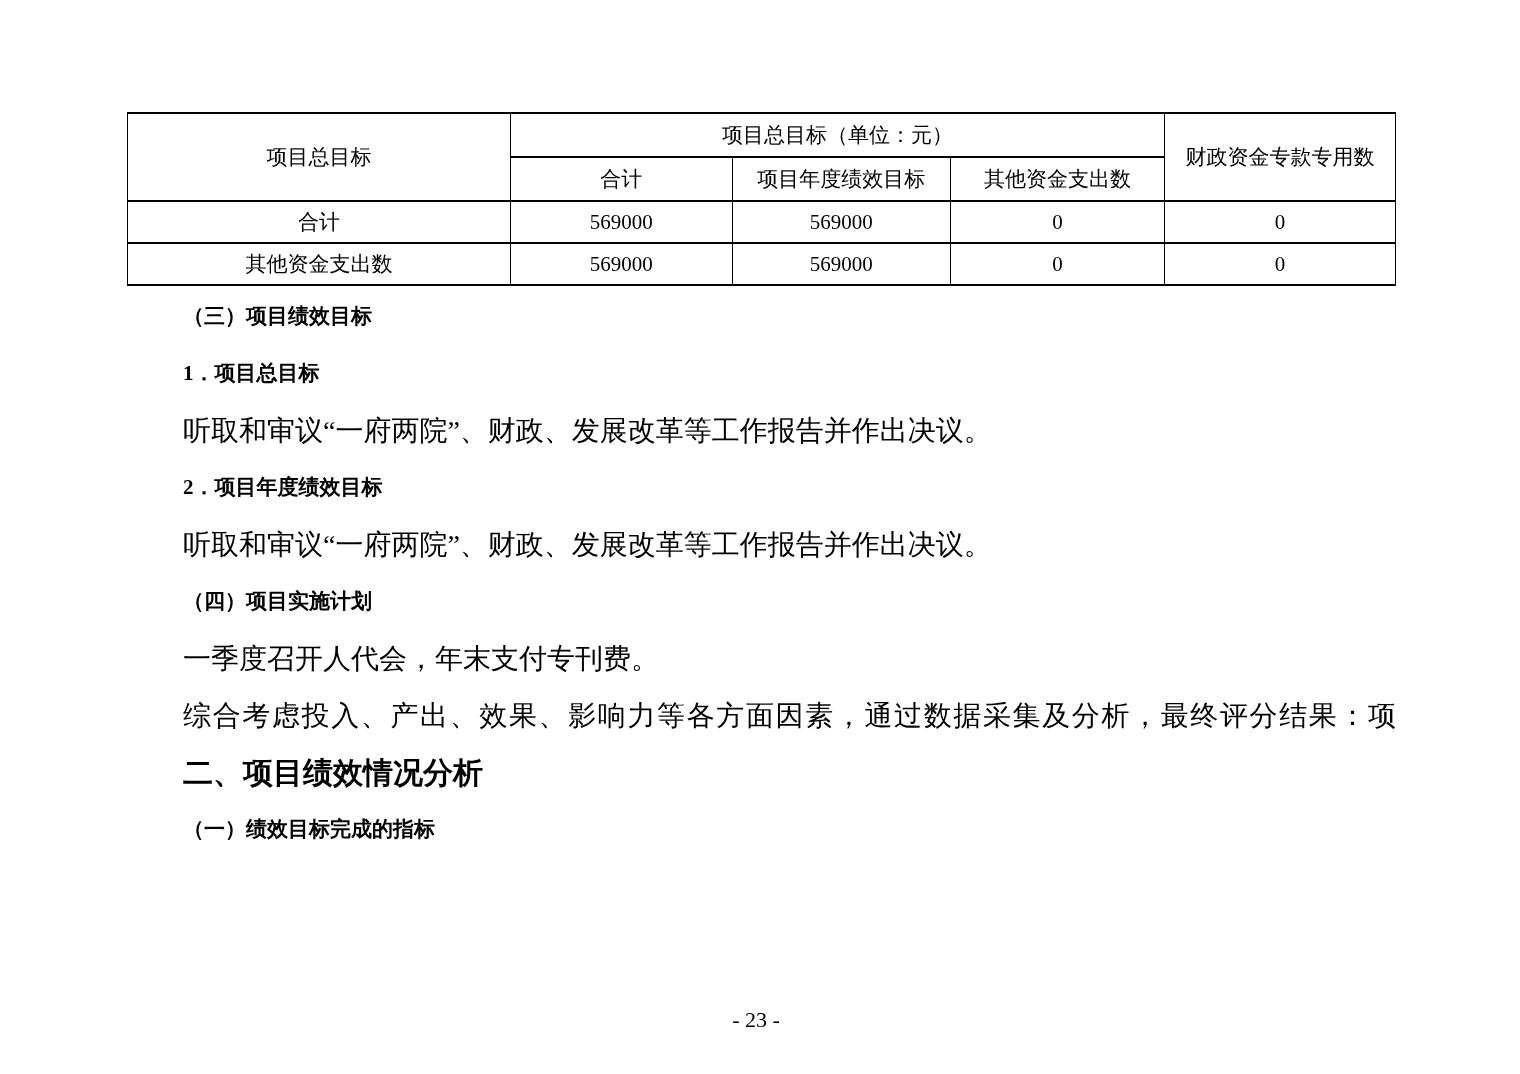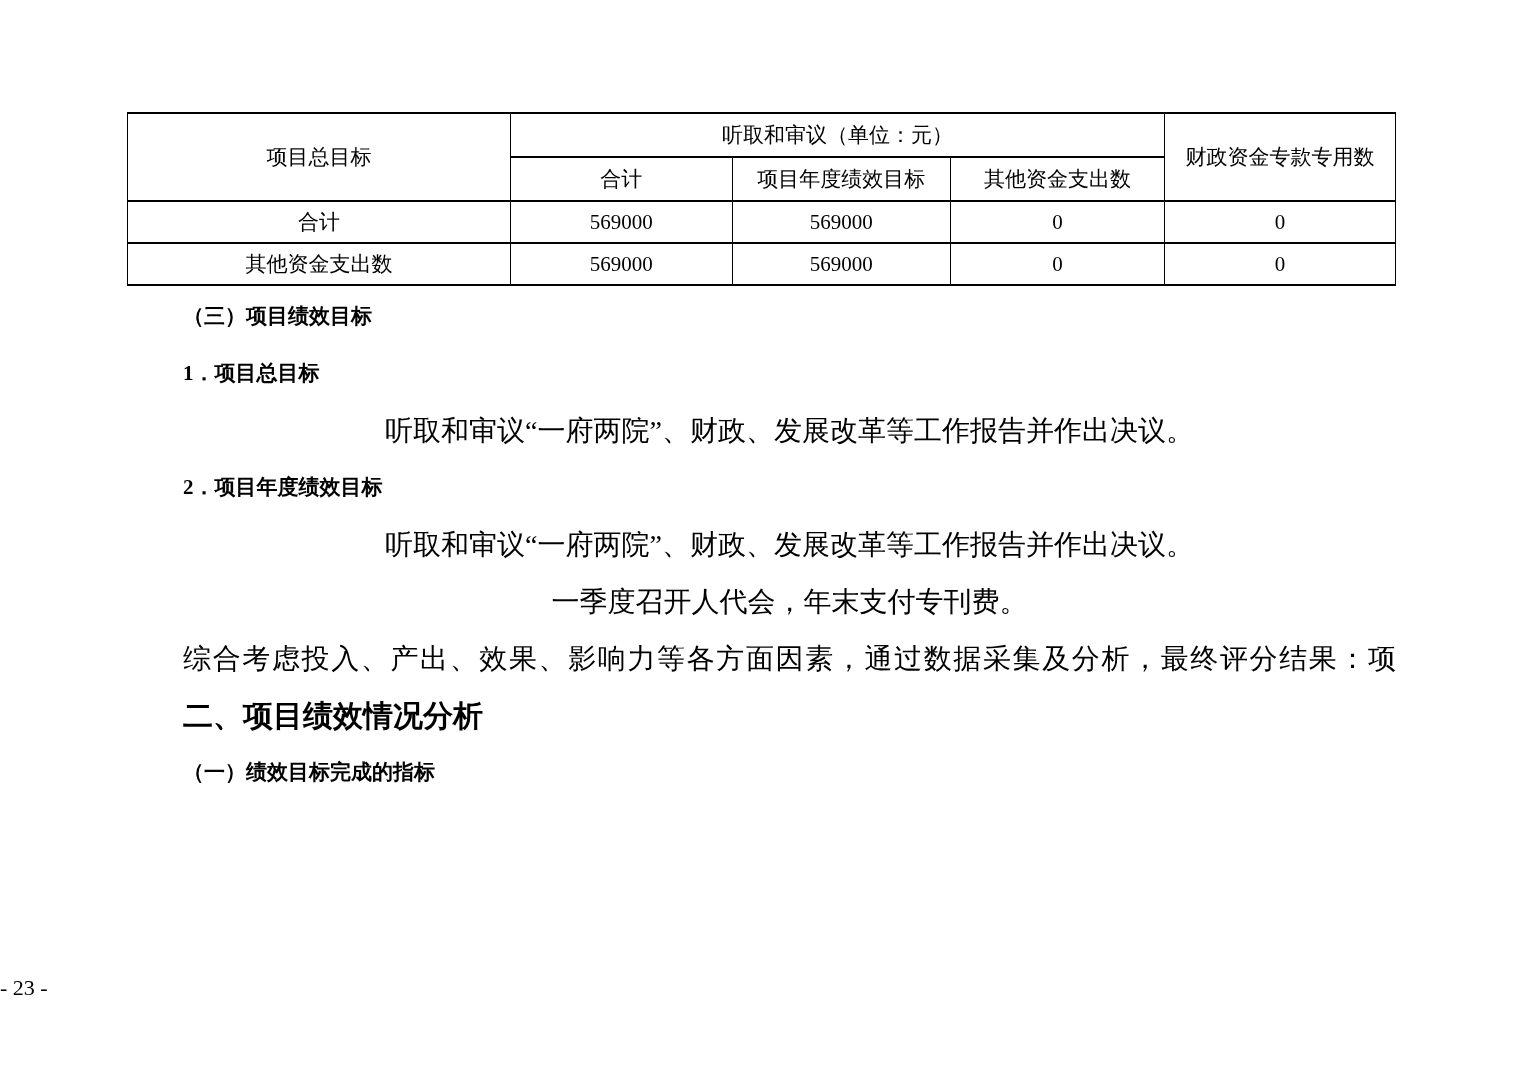--- a/index.html
+++ b/index.html
@@ -61,33 +61,33 @@
     font-size: 21px;
     font-family: "Liberation Serif", "DejaVu Serif", serif;
   }
   .h-hei {
     font-weight: bold;
     font-size: 30px;
     font-family: "Liberation Sans", "DejaVu Sans", sans-serif;
   }
   .para {
     font-weight: normal;
-    text-align: center;
   }
   .justified {
     white-space: normal;
     text-align: justify;
     text-align-last: justify;
     overflow: hidden;
   }
   .page-number {
     position: absolute;
-    top: 975px;
+    top: 1007px;
     left: 0;
     width: 1512px;
+    text-align: center;
     font-size: 22px;
     font-family: "Liberation Serif", "DejaVu Serif", serif;
     color: #000000;
   }
 </style>
 </head>
 <body>
 
 <div class="page">
   <div class="content">
@@ -96,21 +96,21 @@
       <colgroup>
         <col style="width:30.2%">
         <col style="width:17.5%">
         <col style="width:17.2%">
         <col style="width:16.9%">
         <col style="width:18.2%">
       </colgroup>
       <tbody>
         <tr class="h-row-1">
           <td rowspan="2">项目总目标</td>
-          <td colspan="3">听取和审议（单位：元）</td>
+          <td colspan="3">项目总目标（单位：元）</td>
           <td rowspan="2">财政资金专款专用数</td>
         </tr>
         <tr class="h-row-2">
           <td>合计</td>
           <td>项目年度绩效目标</td>
           <td>其他资金支出数</td>
         </tr>
         <tr class="d-row">
           <td>合计</td>
           <td>569000</td>
@@ -127,20 +127,21 @@
         </tr>
       </tbody>
     </table>
 
     <div class="body-text">
       <div class="line h-kai indent">（三）项目绩效目标</div>
       <div class="line h-kai indent">1．项目总目标</div>
       <div class="line para indent">听取和审议“一府两院”、财政、发展改革等工作报告并作出决议。</div>
       <div class="line h-kai indent">2．项目年度绩效目标</div>
       <div class="line para indent">听取和审议“一府两院”、财政、发展改革等工作报告并作出决议。</div>
+      <div class="line h-kai indent">（四）项目实施计划</div>
       <div class="line para indent">一季度召开人代会，年末支付专刊费。</div>
       <div class="line para indent justified">综合考虑投入、产出、效果、影响力等各方面因素，通过数据采集及分析，最终评分结果：项</div>
       <div class="line h-hei indent">二、项目绩效情况分析</div>
       <div class="line h-kai indent">（一）绩效目标完成的指标</div>
     </div>
   </div>
 
   <div class="page-number">- 23 -</div>
 </div>
 

